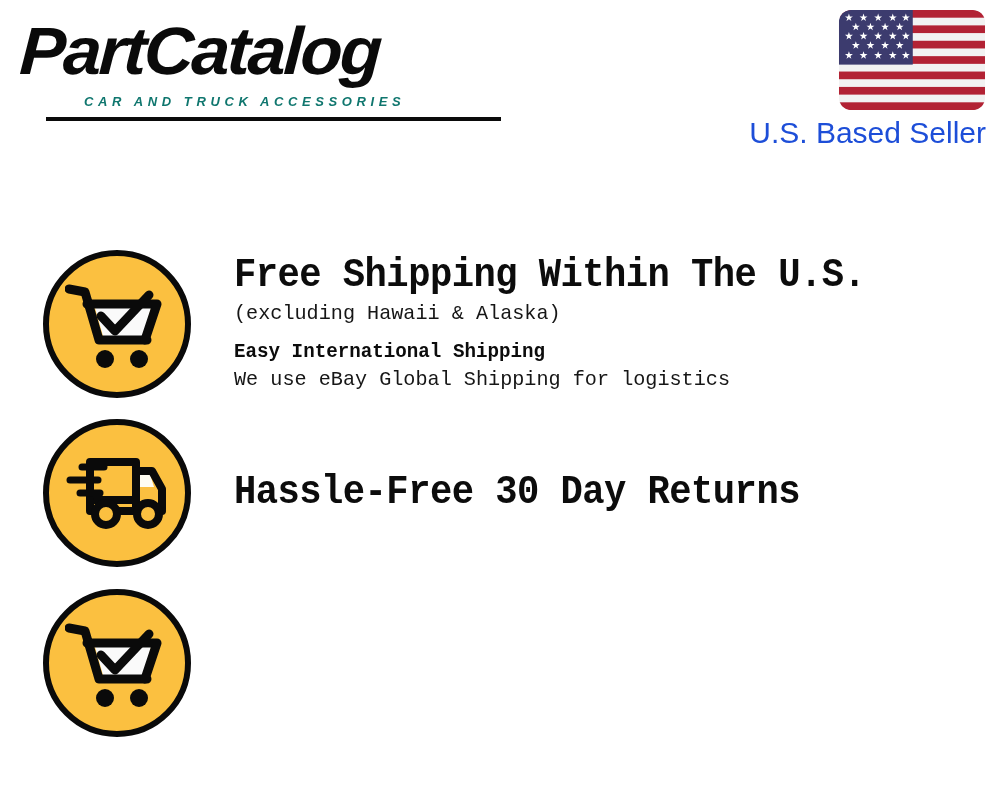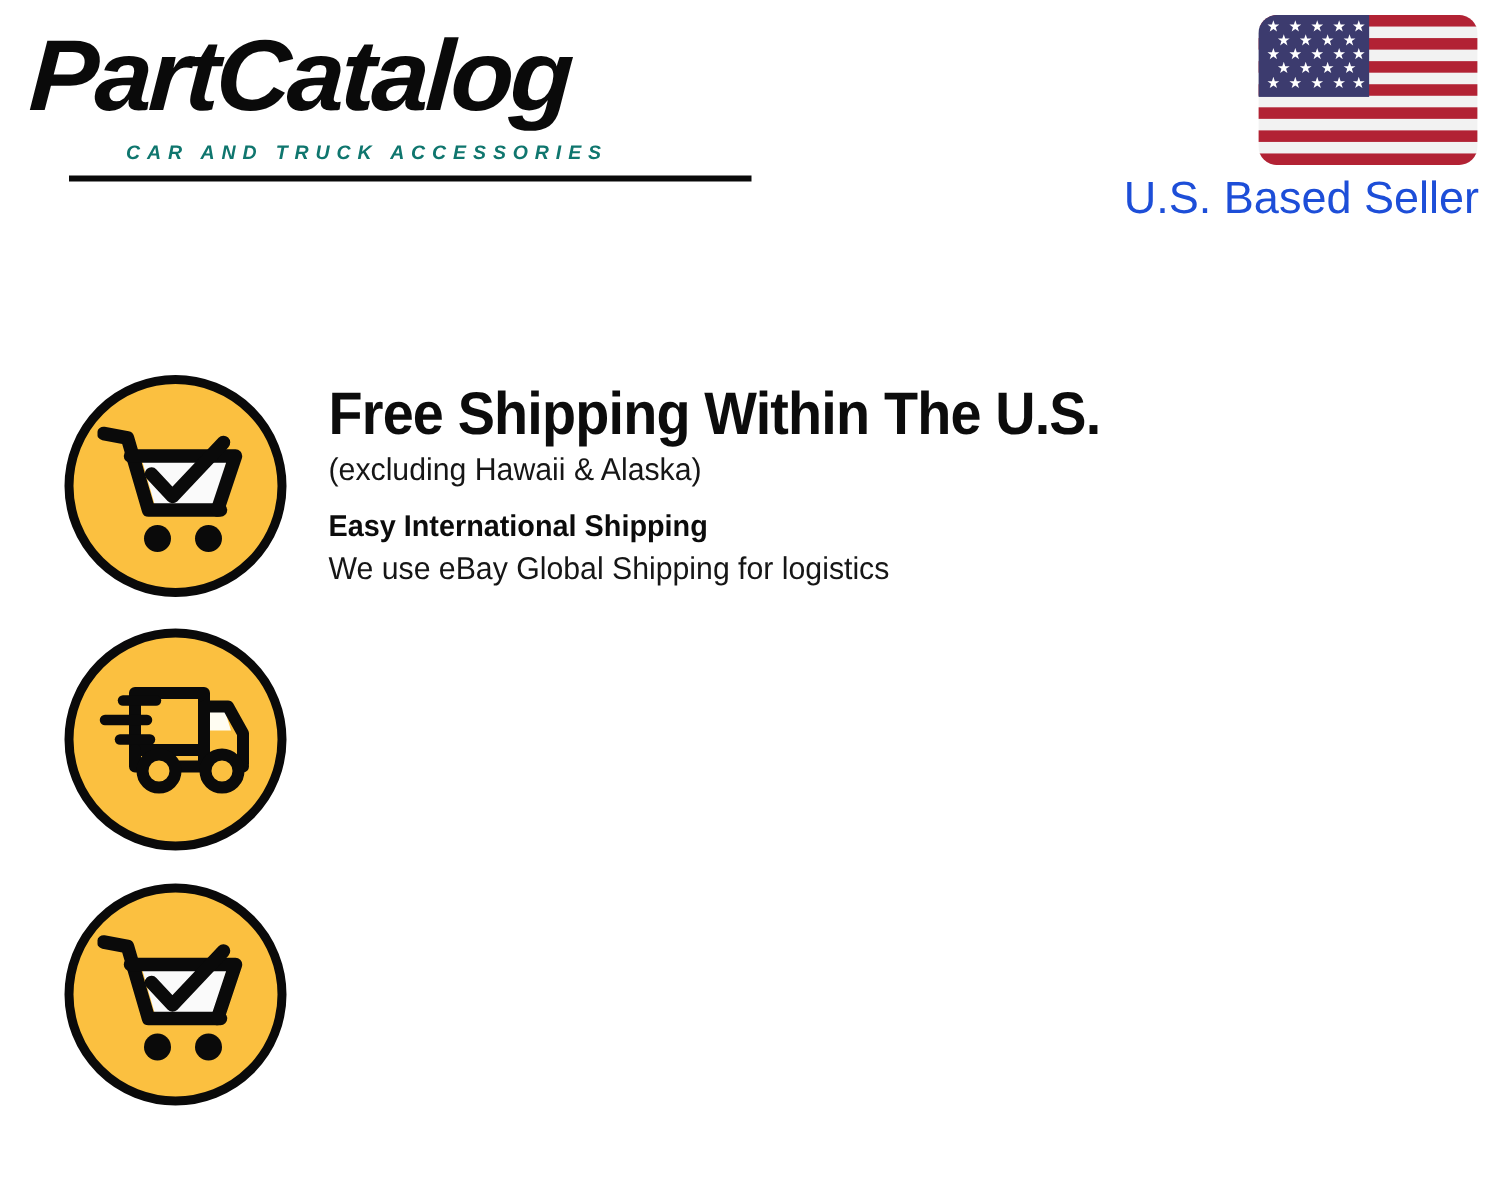--- a/index.html
+++ b/index.html
@@ -125,22 +125,23 @@
   }
   .feature-badge svg {
     position: absolute;
     left: 50%;
     top: 50%;
     transform: translate(-50%, -50%);
   }
 
   .feature-text {
     flex: 1 1 auto;
-    margin-left: 28px;
+    margin-left: 43px;
     padding-right: 20px;
+    font-family: Liberation Mono, monospace;
   }
 
   .feature-title {
     display: block;
     font-size: 40px;
     line-height: 46px;
     font-weight: 700;
     letter-spacing: -0.6px;
     color: #0c0c0c;
     transform: scaleX(0.93);
@@ -279,20 +280,23 @@
         <path d="M26 47 L26 58 L98 58" fill="none" stroke="#0a0a0a" stroke-width="8" stroke-linejoin="round" stroke-linecap="round"></path>
 
         <line x1="18" y1="14" x2="40" y2="14" stroke="#0a0a0a" stroke-width="7" stroke-linecap="round"></line>
         <line x1="6" y1="27" x2="34" y2="27" stroke="#0a0a0a" stroke-width="7" stroke-linecap="round"></line>
         <line x1="16" y1="40" x2="36" y2="40" stroke="#0a0a0a" stroke-width="7" stroke-linecap="round"></line>
 
         <circle cx="42" cy="61" r="11" fill="#FBC040" stroke="#0a0a0a" stroke-width="8"></circle>
         <circle cx="84" cy="61" r="11" fill="#FBC040" stroke="#0a0a0a" stroke-width="8"></circle>
       </svg>
     </div>
+    <div class="feature-text">
+      <span class="feature-title">Hassle-Free 30 Day Returns</span>
+    </div>
   </div>
 
   <div class="feature-row" id="feature-row-2">
     <div class="feature-badge">
       <svg width="104" height="92" viewBox="0 0 104 92" xmlns="http://www.w3.org/2000/svg">
         <polygon points="30,30 86,30 78,58 38,58" fill="#FAFAFA"></polygon>
         <path d="M4 11 L20 14 L34 62 L82 62" fill="none" stroke="#0a0a0a" stroke-width="9" stroke-linecap="round" stroke-linejoin="round"></path>
         <path d="M22 26 L92 26 L80 62" fill="none" stroke="#0a0a0a" stroke-width="9" stroke-linecap="round" stroke-linejoin="round"></path>
         <path d="M36 38 L50 53 L84 17" fill="none" stroke="#0a0a0a" stroke-width="9" stroke-linecap="round" stroke-linejoin="round"></path>
         <circle cx="40" cy="81" r="9" fill="#0a0a0a"></circle>

